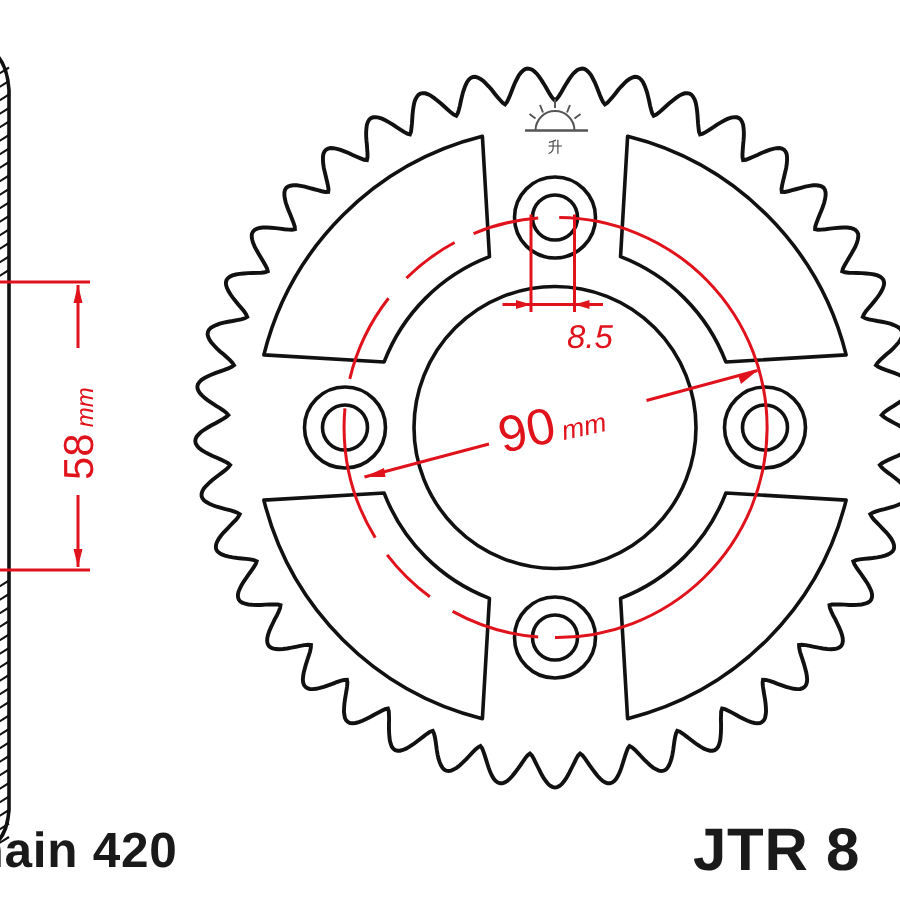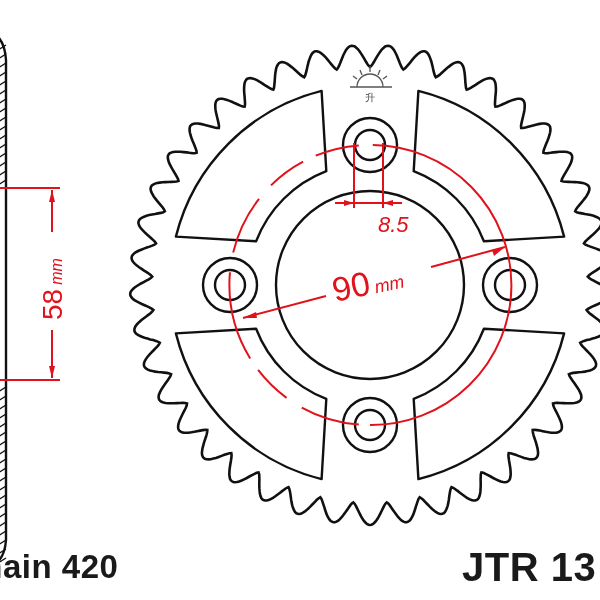--- a/index.html
+++ b/index.html
@@ -113,13 +113,13 @@
     <line x1="370" y1="66" x2="370" y2="72"></line>
     <line x1="360" y1="70" x2="362" y2="75"></line>
     <line x1="380" y1="70" x2="378" y2="75"></line>
     <line x1="353" y1="76" x2="357" y2="79"></line>
     <line x1="387" y1="76" x2="383" y2="79"></line>
     <text id="logo-glyph" x="370" y="101" font-size="10" fill="#444" stroke="none" text-anchor="middle" font-family="DejaVu Sans, sans-serif">升</text>
   </g>
 </svg>
 
 <div id="chain-label" class="label-bold">Chain 420</div>
-<div id="part-label" class="label-bold">JTR 13</div>
+<div id="part-label" class="label-bold">JTR 8</div>
 
 </body></html>

